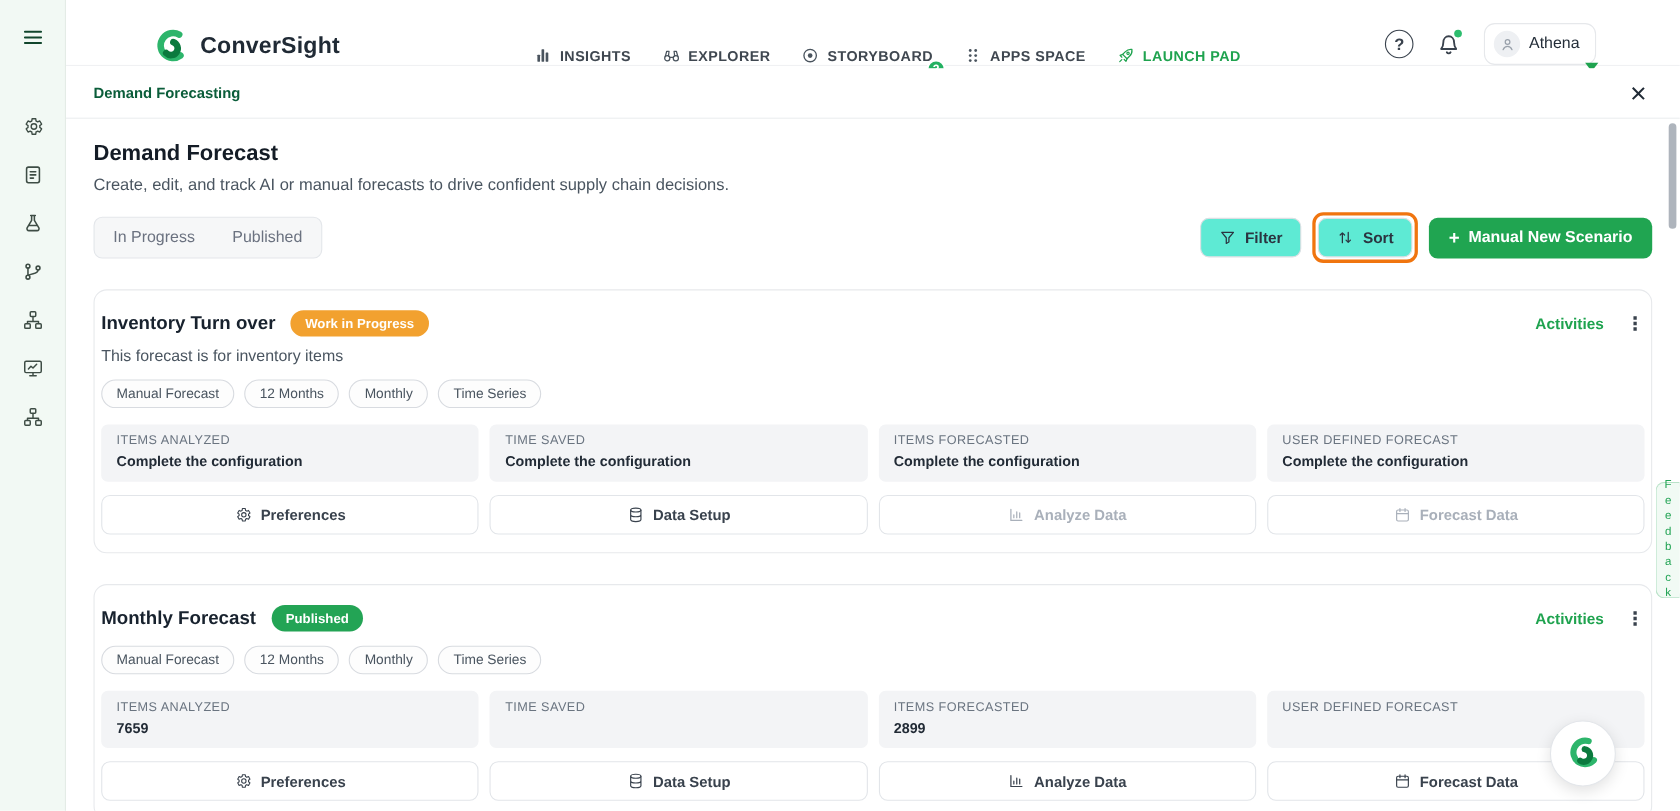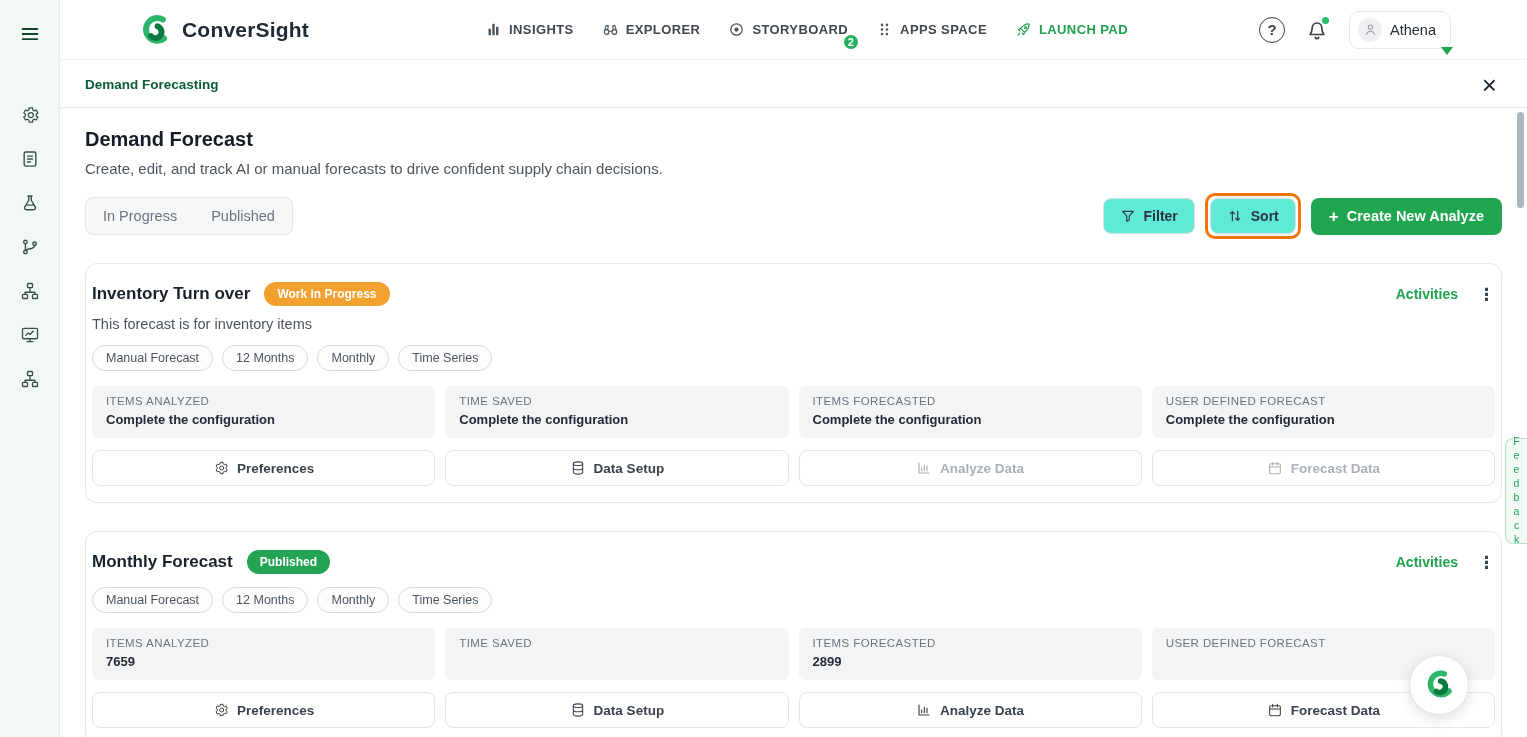--- a/index.html
+++ b/index.html
@@ -14,21 +14,21 @@
     padding-top:16px;z-index:5}
   .sb-btn{width:36px;height:36px;display:flex;align-items:center;justify-content:center;
     color:#3e4d45;border-radius:8px}
   .sb-btn svg{width:20px;height:20px}
   .hamburger{color:#11462c}
   .hamburger svg{width:22px;height:22px}
   .sb-icons{margin-top:45px;display:flex;flex-direction:column;gap:8px}
 
   
   .header{position:absolute;left:60px;top:0;width:1467px;height:60px;display:flex;
-    align-items:center;padding:0 76px 0 78px;border-bottom:1px solid #f0f1f3;background:#fff}
+    align-items:flex-end;padding:0 76px 0 78px;border-bottom:1px solid #f0f1f3;background:#fff}
   .logo{display:flex;align-items:center;gap:10px}
   .logo-mark{width:34px;height:34px}
   .logo-text{font-size:21px;font-weight:700;color:#202a35;letter-spacing:.2px}
   .topnav{display:flex;align-items:center;gap:28px;margin-left:176px}
   .nav-item{position:relative;display:flex;align-items:center;gap:7px;font-size:13px;
     font-weight:700;letter-spacing:.4px;color:#3f4750;text-decoration:none}
   .nav-item svg{width:17px;height:17px;color:#4a545e}
   .nav-item.green, .nav-item.green svg{color:#1fa34f}
   .nav-badge{position:absolute;right:-12px;bottom:-13px;width:18px;height:18px;border-radius:50%;
     background:#23b161;color:#fff;font-size:11px;font-weight:700;display:flex;align-items:center;
@@ -372,21 +372,21 @@
       <span class="highlight">
         <button class="btn ghost">
           <svg>
               <use href="#i-sort"></use>
             </svg>
           <span>Sort</span>
         </button>
       </span>
       <button class="btn primary">
         <span class="plus">+</span>
-        <span>Create New Analyze</span>
+        <span>Manual New Scenario</span>
       </button>
     </div>
   </div>
 
   <section class="card">
     <div class="card-head">
       <span class="card-title">Inventory Turn over</span>
       <span class="badge wip">Work in Progress</span>
       <div class="head-right">
         <a class="activities">Activities</a>

